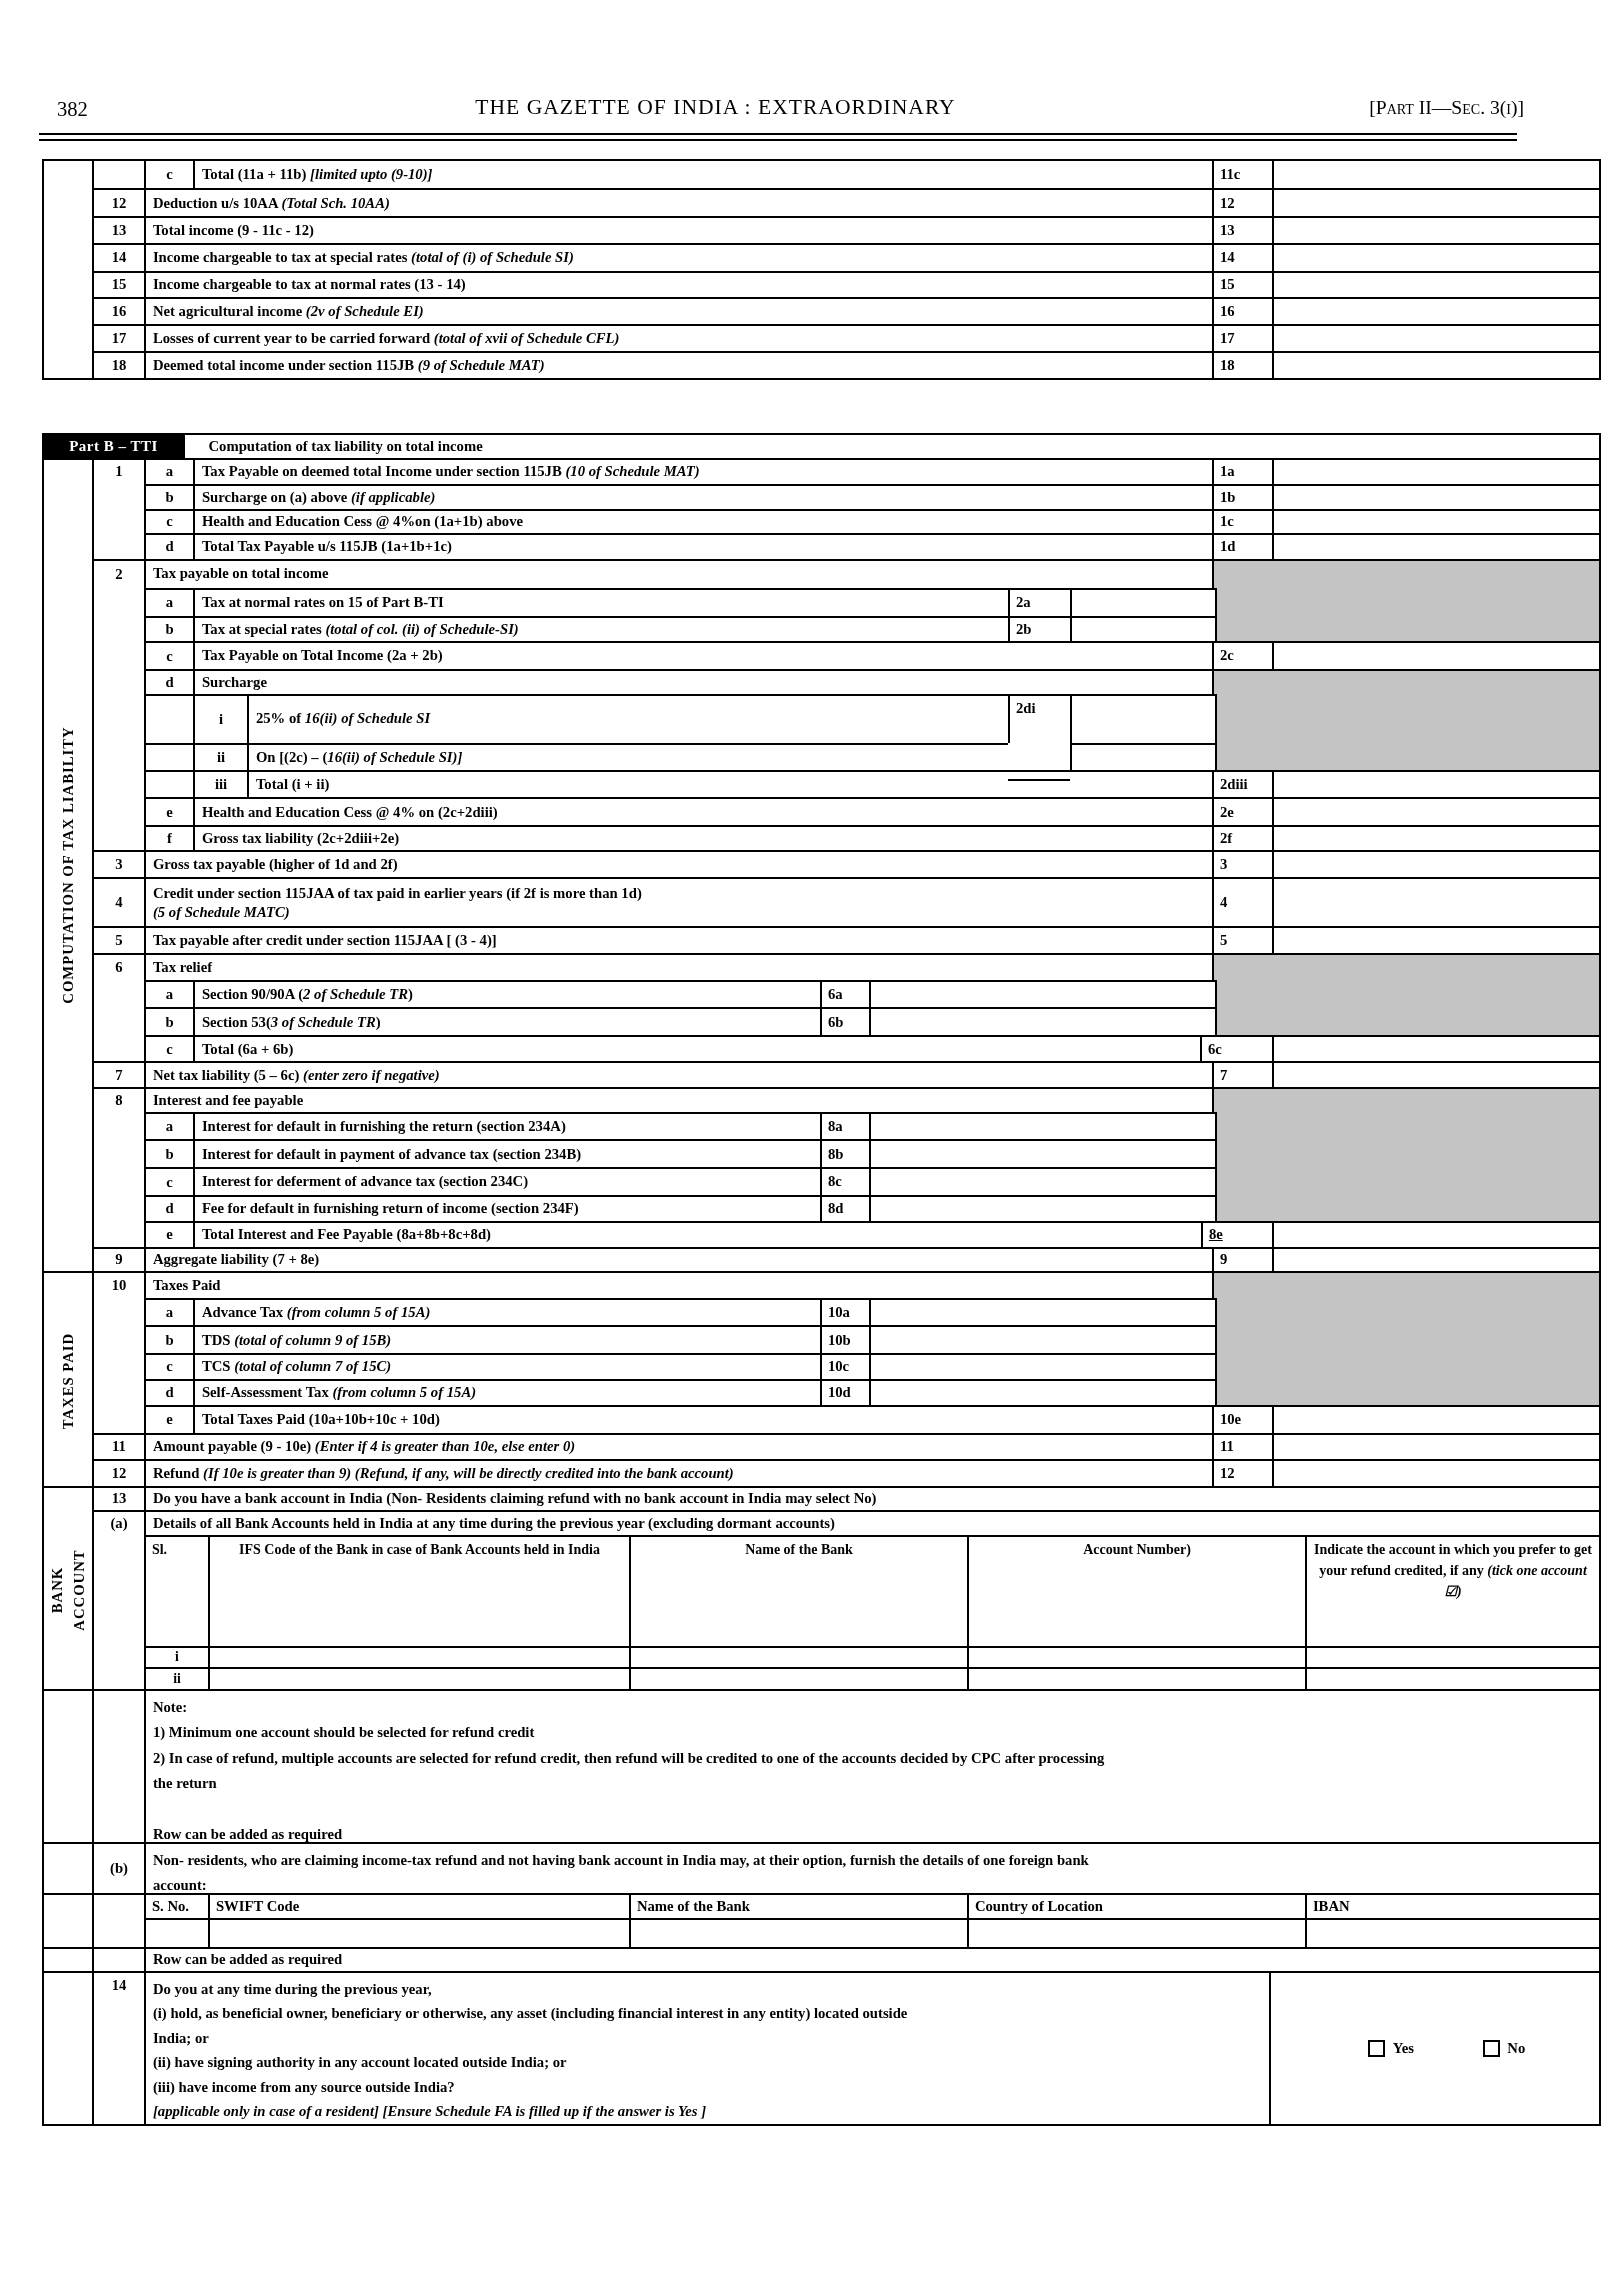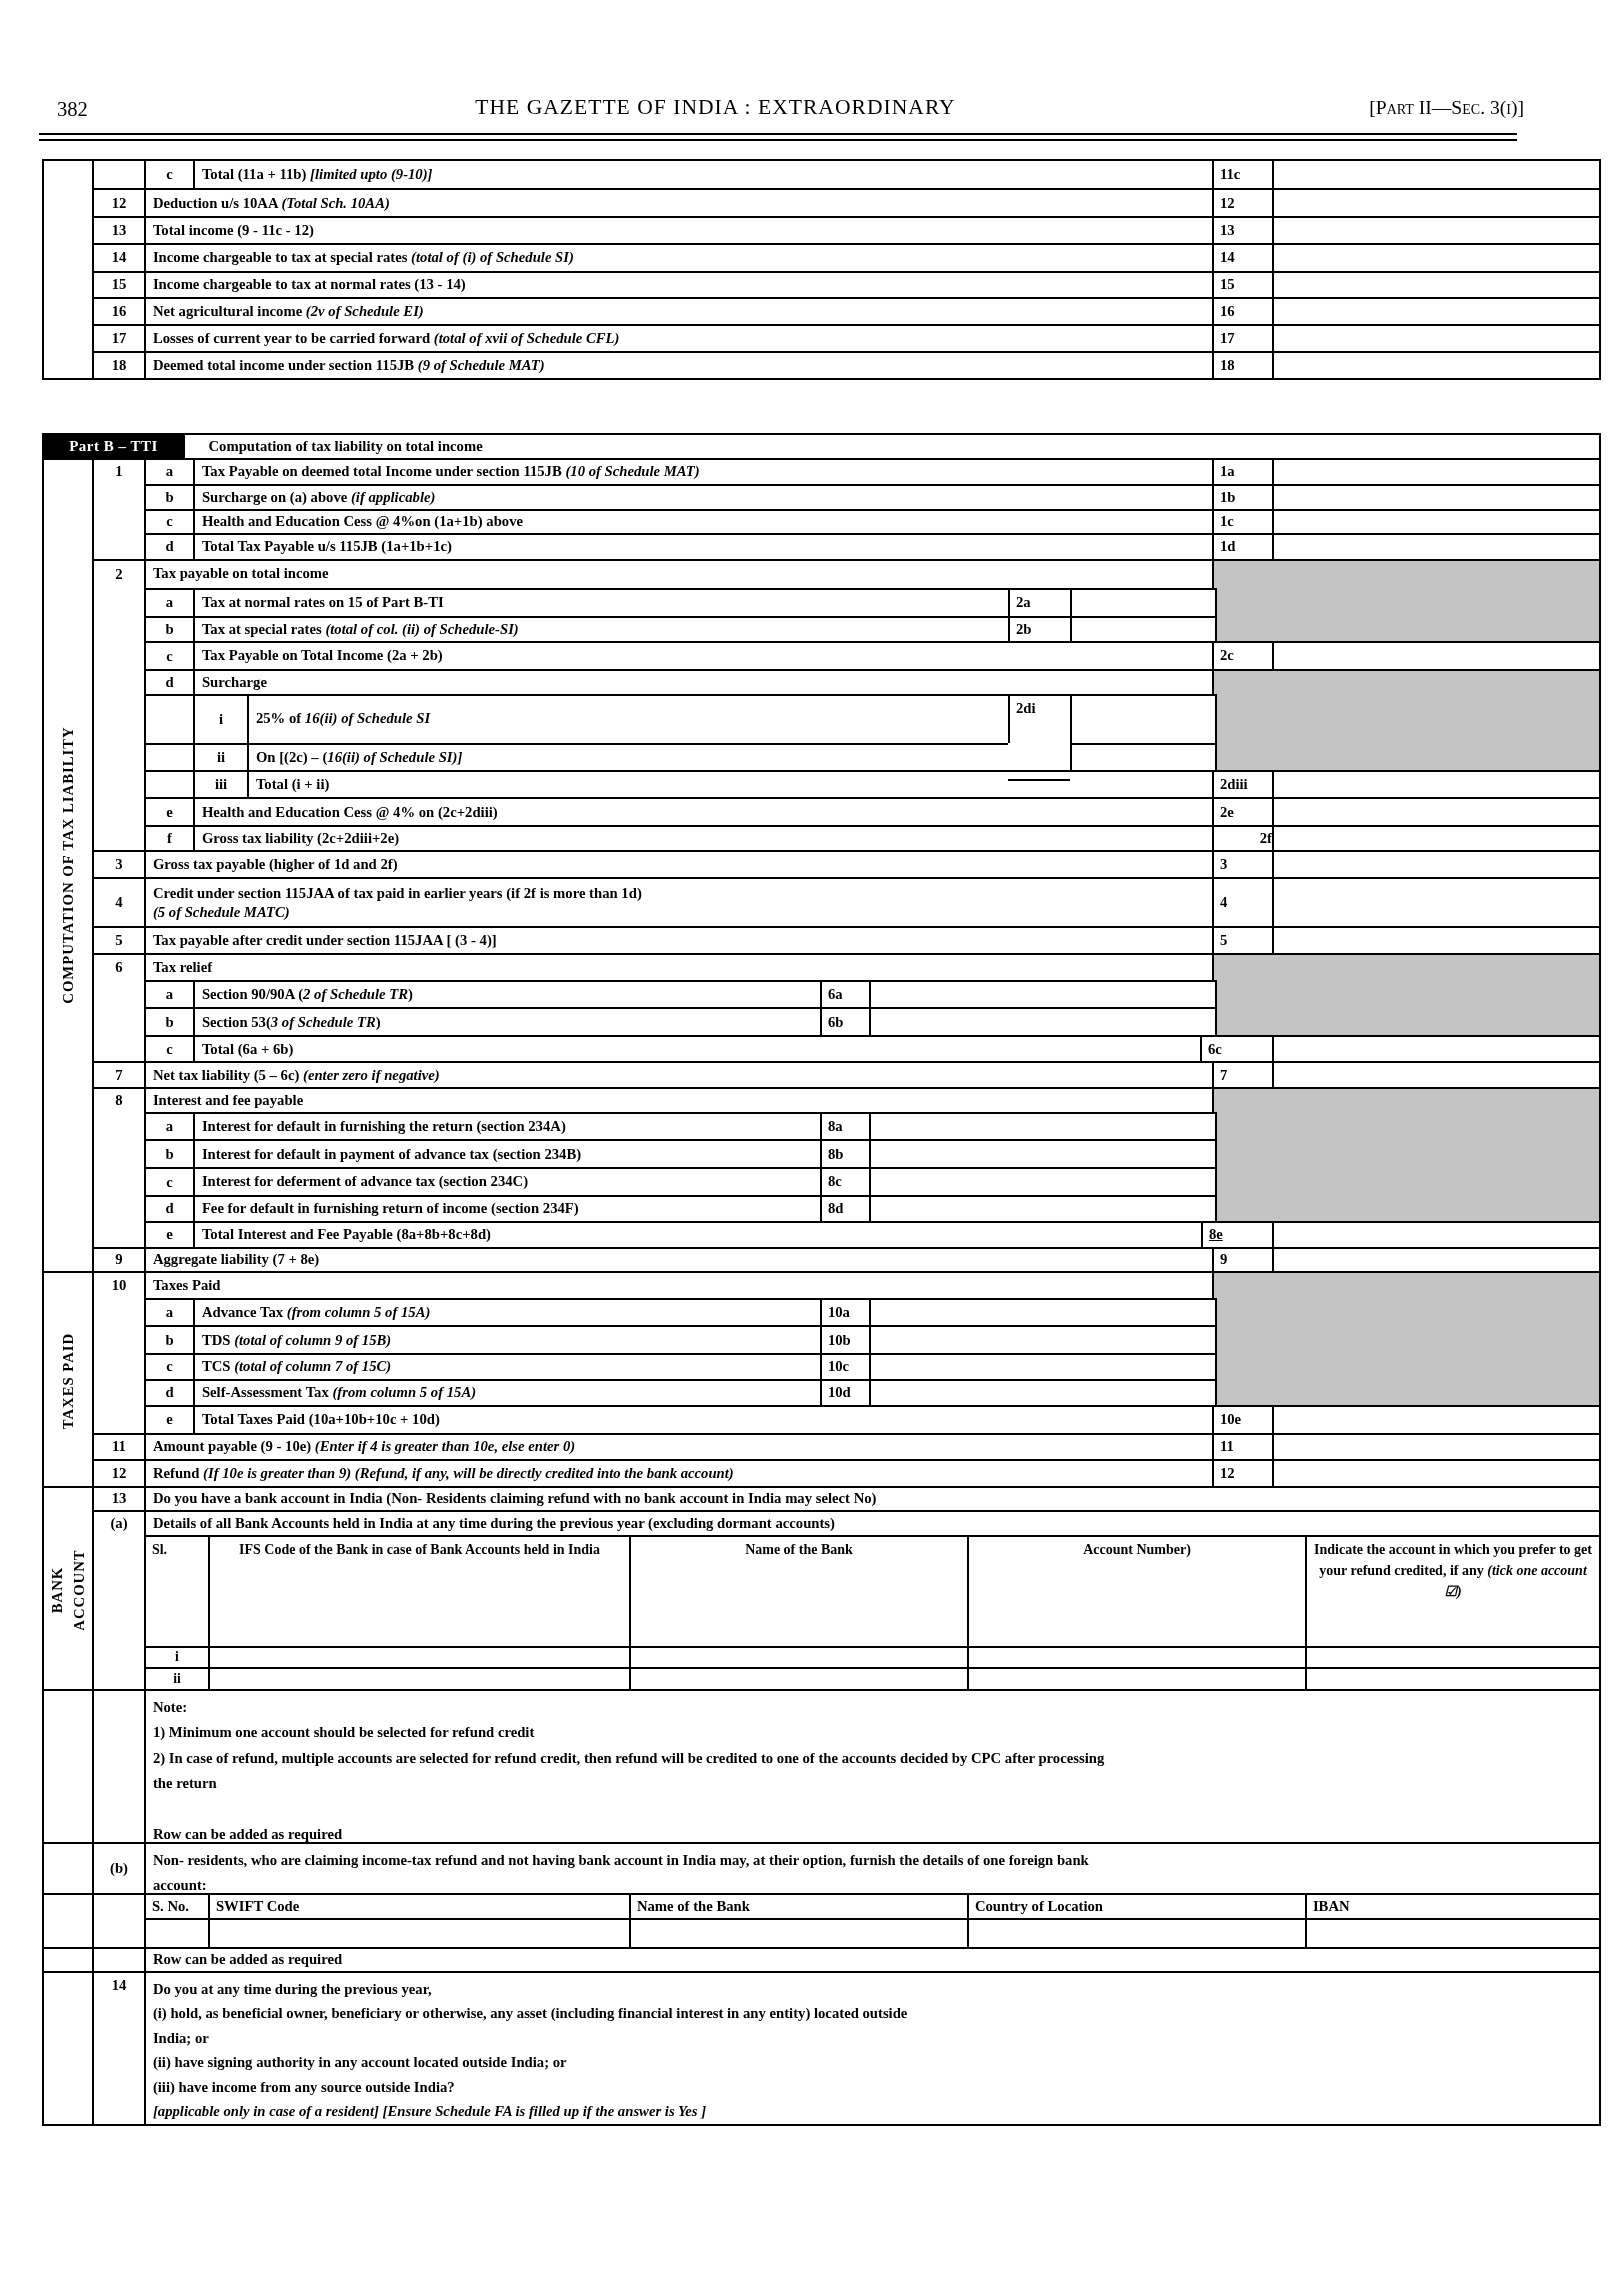--- a/index.html
+++ b/index.html
@@ -304,21 +304,21 @@
         </div>
         <div class="cell val" style="width: 327px; flex: 0 0 auto;"></div>
       </div>
       <div class="trow" style="height: 24.5px;">
         <div class="cell sb nt" style="width: 48px; flex: 0 0 auto;"></div>
         <div class="cell numc nt" style="width: 52px; flex: 0 0 auto;"></div>
         <div class="cell numc" style="width: 49px; flex: 0 0 auto;">f</div>
         <div class="cell desc flex1 ">
           <div class="ln"><span>Gross tax liability (2c+2diii+2e)</span></div>
         </div>
-        <div class="cell code" style="width: 60px; flex: 0 0 auto; align-items: flex-end;">
+        <div class="cell code" style="width: 60px; flex: 0 0 auto;">
           <div class="ln">2f</div>
         </div>
         <div class="cell val" style="width: 327px; flex: 0 0 auto;"></div>
       </div>
       <div class="trow" style="height: 27.4px;">
         <div class="cell sb nt" style="width: 48px; flex: 0 0 auto;"></div>
         <div class="cell numc" style="width: 52px; flex: 0 0 auto;">3</div>
         <div class="cell desc flex1 ">
           <div class="ln"><span>Gross tax payable (higher of 1d and 2f)</span></div>
         </div>
@@ -684,20 +684,30 @@
         <div class="cell sb th" style="width: 48px; flex: 0 0 auto;"></div>
         <div class="cell numc topalign th" style="width: 52px; flex: 0 0 auto;">14</div>
         <div class="cell desc flex1 q14d topalign th">
           <div class="ln"><span>Do you at any time during the previous year,</span></div>
           <div class="ln"><span>(i) hold, as beneficial owner, beneficiary or otherwise, any asset (including financial interest in any entity) located outside</span></div>
           <div class="ln"><span>India; or</span></div>
           <div class="ln"><span>(ii) have signing authority in any account located outside India; or</span></div>
           <div class="ln"><span>(iii) have income from any source outside India?</span></div>
           <div class="ln"><span class="sbi">[applicable only in case of a resident]   [Ensure Schedule FA is filled up if the answer is Yes ]</span></div>
         </div>
+        <div class="cell cbcell th" style="width: 330px; flex: 0 0 auto;">
+          <span class="cbgroup" style="margin-left: 0px;">
+            <span class="cbx"></span>
+            <span>Yes</span>
+          </span>
+          <span class="cbgroup" style="margin-left: 69px;">
+            <span class="cbx"></span>
+            <span>No</span>
+          </span>
+        </div>
       </div>
       <div class="vwrap" style="top: 22.5px; height: 816px;">
         <div class="vtext">COMPUTATION OF TAX LIABILITY</div>
       </div>
       <div class="vwrap" style="top: 839px; height: 215px;">
         <div class="vtext">TAXES PAID</div>
       </div>
       <div class="vwrap" style="top: 1054px; height: 203px;">
         <div class="vtext">BANK
 ACCOUNT</div>

